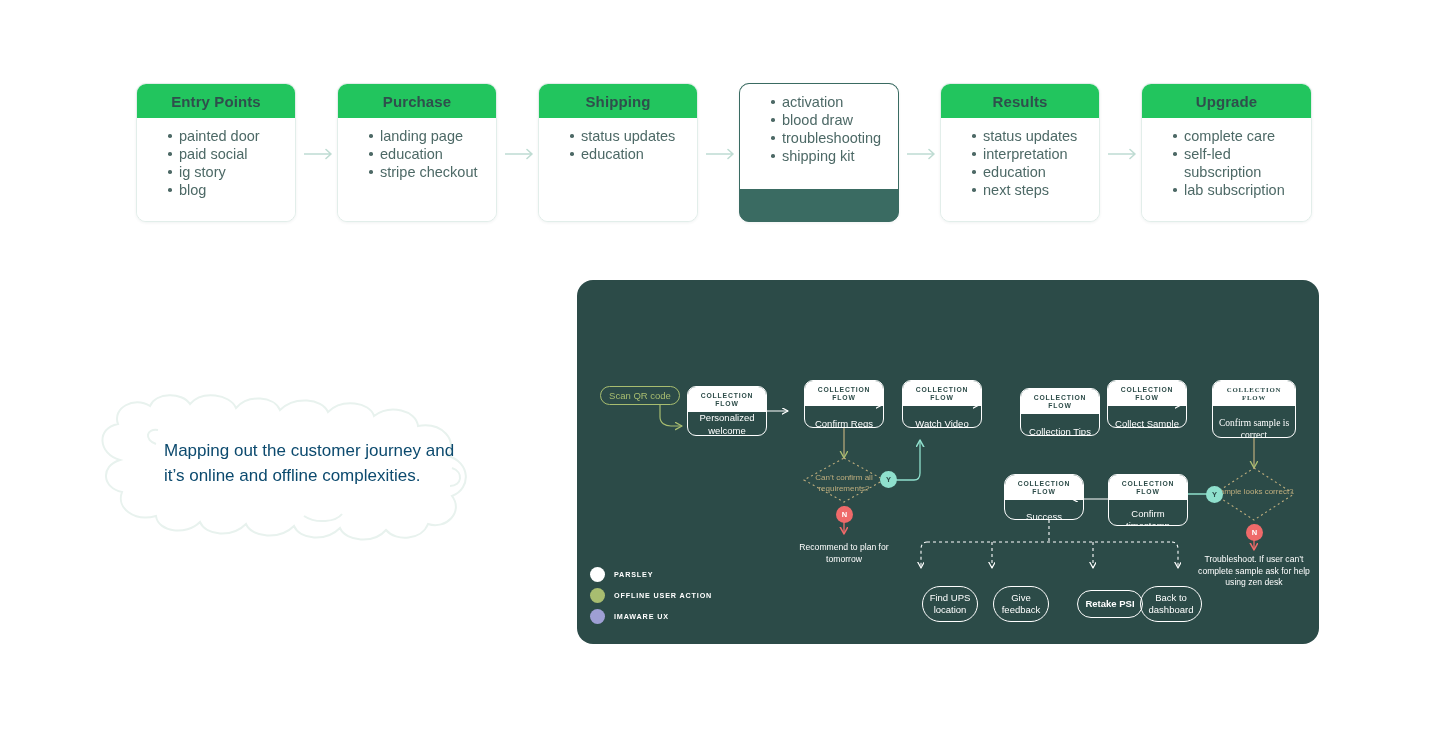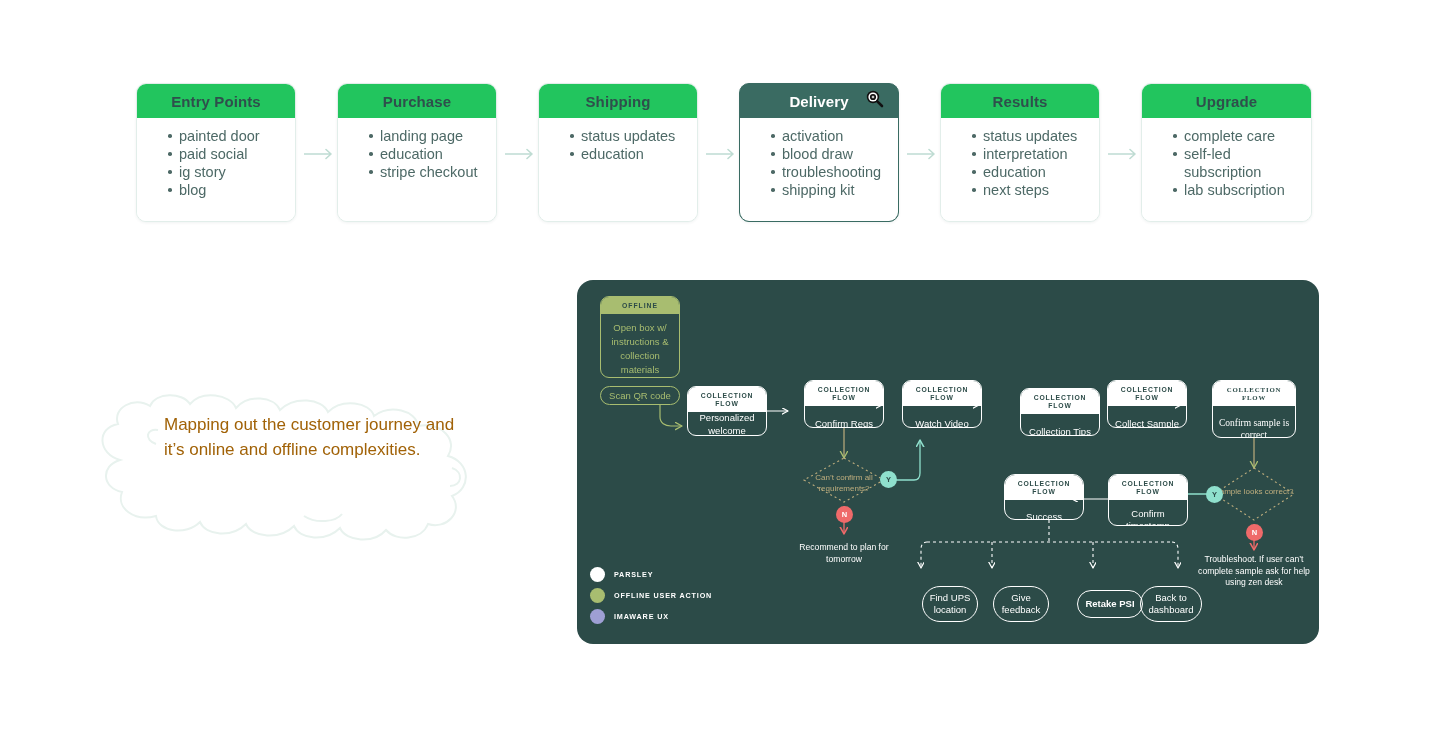--- a/index.html
+++ b/index.html
@@ -112,25 +112,25 @@
     width: 460px;
     height: 160px;
   }
   #cloud-note .cloud-shape {
     position: absolute;
     inset: 0;
   }
   #cloud-note .cloud-text {
     position: absolute;
     left: 104px;
-    top: 24px;
+    top: 50px;
     width: 300px;
     font-size: 17px;
     line-height: 25px;
-    color: #a16207;
+    color: #0c4a6e;
   }
 
   
   #flow-panel {
     position: absolute;
     left: 577px;
     top: 280px;
     width: 742px;
     height: 364px;
     background: #2c4b48;
@@ -332,32 +332,20 @@
     </div>
   </div>
 
   <div class="row-arrow" style="left:570px;">
     <svg width="34" height="12" viewBox="0 0 34 12">
         <path d="M0 6 H27 M22 1.5 L27 6 L22 10.5" fill="none" stroke="#bfdcd3" stroke-width="1.6" stroke-linecap="round" stroke-linejoin="round"></path>
       </svg>
   </div>
 
   <div class="journey-card is-active" style="left:603px;">
-    <div class="card-head">
-      <span class="card-title">Delivery</span>
-      <span class="zoom-cursor-icon">
-        <svg width="22" height="22" viewBox="0 0 22 22">
-          <circle cx="9" cy="8" r="6.2" fill="#111111"></circle>
-          <circle cx="9" cy="8" r="4.6" fill="#ffffff"></circle>
-          <circle cx="9" cy="8" r="3.1" fill="#111111"></circle>
-          <path d="M8.1 8 H9.9 M9 7.1 V8.9" stroke="#ffffff" stroke-width="1" stroke-linecap="round"></path>
-          <path d="M13.3 12.3 L18 17" stroke="#111111" stroke-width="2.6" stroke-linecap="round"></path>
-        </svg>
-      </span>
-    </div>
     <div class="card-body">
       <ul>
         <li>activation</li>
         <li>blood draw</li>
         <li>troubleshooting</li>
         <li>shipping kit</li>
       </ul>
     </div>
   </div>
 
@@ -480,24 +468,20 @@
     <path d="M531 219 H495" fill="none" stroke="#ffffff" stroke-width="1.1" marker-end="url(#ah-white)"></path>
 
     <path d="M472 240 V262" fill="none" stroke="#ffffff" stroke-width="1.1" stroke-dasharray="3 3"></path>
     <path d="M350 262 H595" fill="none" stroke="#ffffff" stroke-width="1.1" stroke-dasharray="3 3"></path>
     <path d="M350 262 C346 262, 344 265, 344 269 V288" fill="none" stroke="#ffffff" stroke-width="1.1" stroke-dasharray="3 3" marker-end="url(#ah-white)"></path>
     <path d="M415 262 V288" fill="none" stroke="#ffffff" stroke-width="1.1" stroke-dasharray="3 3" marker-end="url(#ah-white)"></path>
     <path d="M516 262 V288" fill="none" stroke="#ffffff" stroke-width="1.1" stroke-dasharray="3 3" marker-end="url(#ah-white)"></path>
     <path d="M595 262 C599 262, 601 265, 601 269 V288" fill="none" stroke="#ffffff" stroke-width="1.1" stroke-dasharray="3 3" marker-end="url(#ah-white)"></path>
   </svg>
 
-  <div class="offline-card" style="left:23px; top:16px; width:80px; height:82px;">
-    <div class="off-head">OFFLINE</div>
-    <div class="off-body">Open box w/ instructions &amp; collection materials</div>
-  </div>
 
   <div class="fpill" style="left:23px; top:106px; width:80px; height:19px;">Scan QR code</div>
 
   <div class="fnode" style="left:110px; top:106px; width:80px; height:50px;">
     <div class="fn-head">COLLECTION FLOW</div>
     <div class="fn-body" style="height:33px;">Personalized welcome message</div>
   </div>
 
   <div class="fnode" style="left:227px; top:100px; width:80px; height:48px;">
     <div class="fn-head">COLLECTION FLOW</div>

